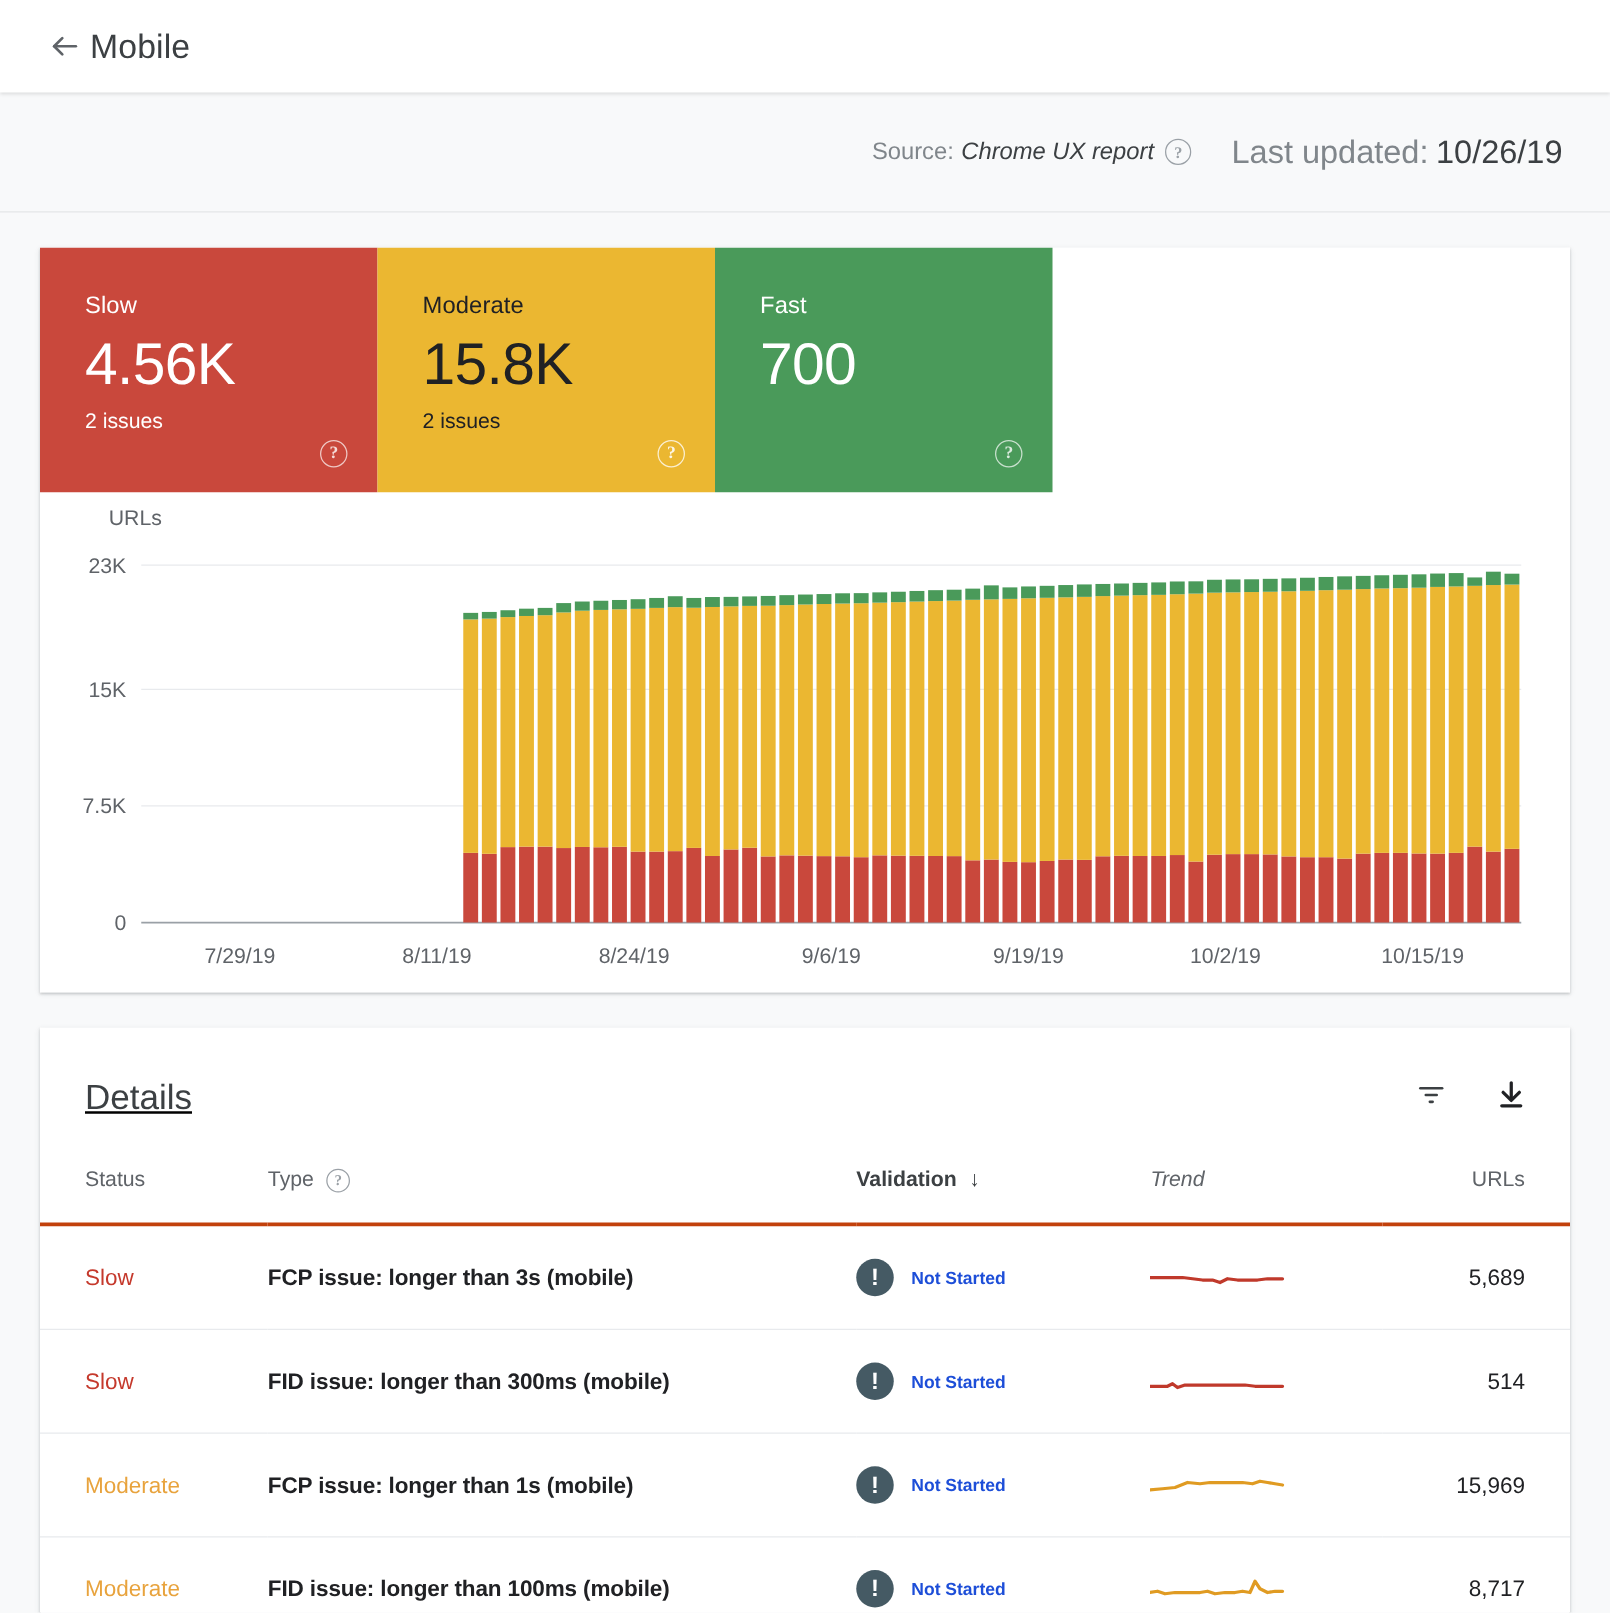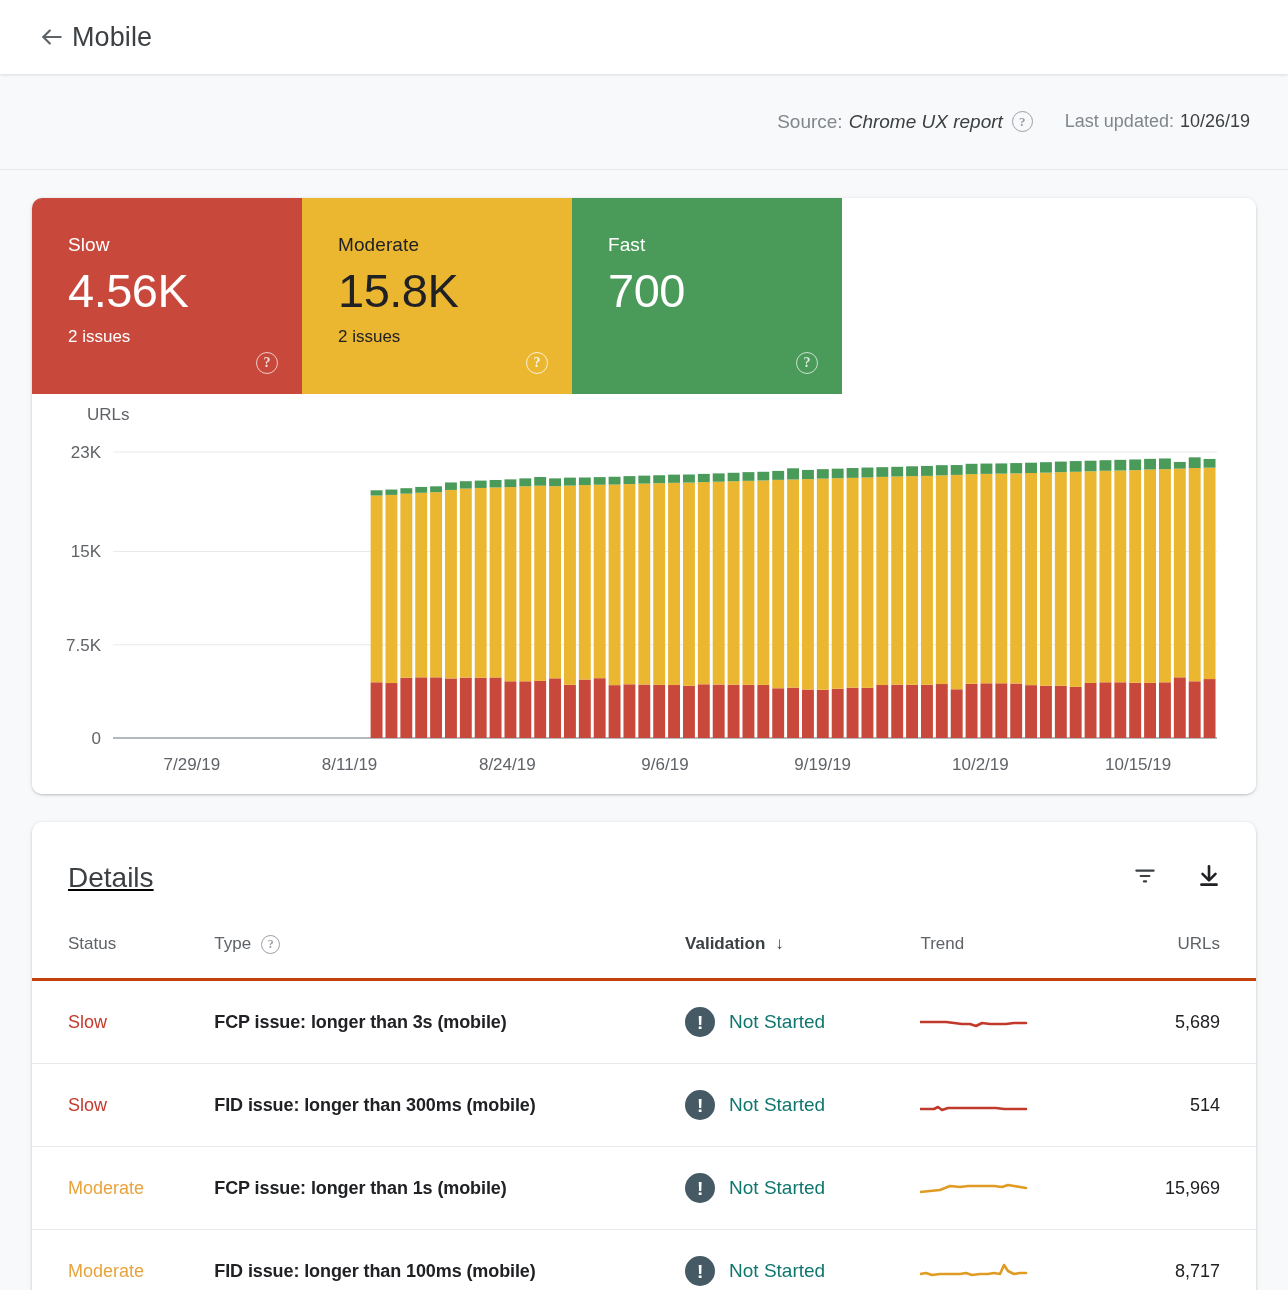--- a/index.html
+++ b/index.html
@@ -60,30 +60,30 @@
     border: 1.5px solid #9aa0a6;
     border-radius: 50%;
     color: #9aa0a6;
     font-size: 13px;
     line-height: 1;
     margin-left: 9px;
     cursor: pointer;
     font-family: "Liberation Serif", serif;
     font-weight: bold;
   }
-  .updated-line { margin-left: 32px; display:flex; align-items:center; font-size:18px;text-align:right; }
+  .updated-line { margin-left: 32px; display:flex; align-items:center; font-size:26px;text-align:right; }
   .updated-label { color:#80868b; }
   .updated-value { color:#3c4043; margin-left:6px; }
 
   
   .content { padding: 28px 32px 0 32px; }
 
   .panel {
     background: #ffffff;
-    border-radius: 10px;
+    border-radius: 0;
     box-shadow: 0 1px 2px rgba(60,64,67,0.25), 0 1px 5px rgba(60,64,67,0.10);
     overflow: hidden;
   }
 
   
   .cards-row { display: flex; height: 196px; }
   .status-card {
     width: 270px;
     padding: 36px 0 0 36px;
     position: relative;
@@ -141,21 +141,21 @@
   table.details-table td {
     font-size: 18px;
     color: #202124;
     padding: 26px 0;
     border-bottom: 1px solid #e8eaed;
     vertical-align: middle;
   }
   .col-status     { width: 182px; padding-left: 36px !important; }
   .col-type       { width: 470px; }
   .col-validation { width: 235px; }
-  .col-trend      { width: 185px; }
+  .col-trend      { width: 185px; font-style: italic; }
   .col-urls       { width: 150px; text-align: right !important; padding-right: 36px !important; }
   .th-inner { display: flex; align-items: center; }
   .th-help {
     display: inline-flex; align-items:center; justify-content:center;
     width: 19px; height: 19px; border: 1.4px solid #9aa0a6; border-radius: 50%;
     color: #9aa0a6; font-size: 12px; margin-left: 10px; cursor: pointer;
     font-family: "Liberation Serif", serif; font-weight: bold;
   }
   .sort-arrow { margin-left: 10px; font-size: 17px; color:#3c4043; }
   .status-slow     { color: #C5392C; font-size: 18px; }
@@ -163,21 +163,21 @@
   .type-cell { font-weight: bold; color: #202124; letter-spacing: -0.1px; }
   .validation-cell { display: flex; align-items: center; }
   .val-icon {
     width: 30px; height: 30px; border-radius: 50%;
     background: #455A64;
     color: #fff;
     display:flex; align-items:center; justify-content:center;
     font-size: 19px; font-weight: bold; line-height:1;
     flex: 0 0 auto;
   }
-  .val-text { margin-left: 14px; font-weight: normal; color:#0f766e; font-size: 19px; }
+  .val-text { margin-left: 14px; font-weight: bold; color:#1d4ed8; font-size: 14px; }
   .urls-cell { font-size: 18px; color: #202124; }
   .trend-cell svg { display:block; }
 </style>
 </head>
 <body>
 
 <div class="appbar">
   <div class="back-btn">
     <span>
       <svg width="26" height="26" viewBox="0 0 24 24" fill="none" stroke="#5f6368" stroke-width="2" stroke-linecap="round" stroke-linejoin="round">

